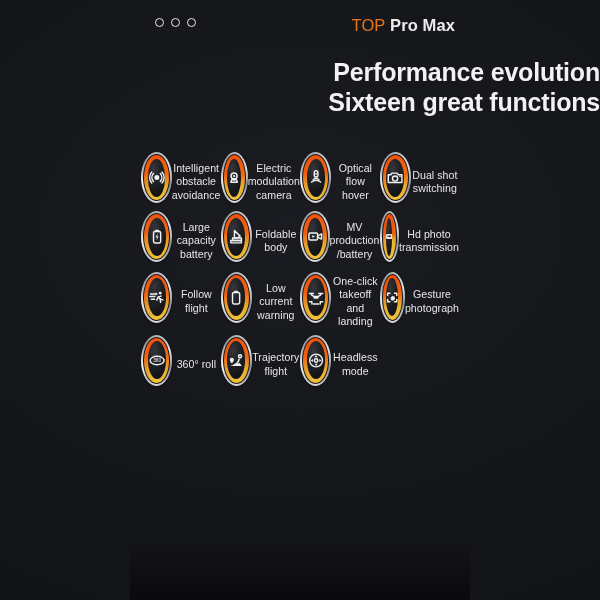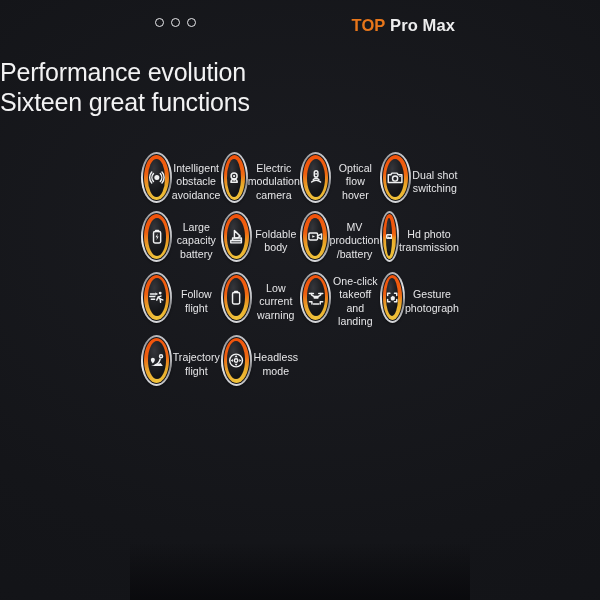--- a/index.html
+++ b/index.html
@@ -61,39 +61,39 @@
   .brand {
     position: absolute;
     right: 145px;
     top: 16px;
     font-size: 16.5px;
     letter-spacing: .1px;
     white-space: nowrap;
   }
   .brand .b-top {
     color: #e8761a;
-    font-weight: 700;
+    font-weight: 400;
     margin-top: 15px;
   }
   .brand .b-rest {
     color: #ececed;
     font-weight: 600;
     text-align: center;
   }
 
   
   .headline {
     position: absolute;
     left: 0;
     top: 57px;
     width: 600px;
-    text-align: left;
+    text-align: right;
     color: #f2f2f3;
     font-size: 25px;
-    font-weight: 400;
+    font-weight: 700;
     line-height: 30px;
     letter-spacing: -0.2px;
   }
   .headline .ln { display: block; }
 
   
   .grid {
     position: absolute;
     left: 141px;
     top: 152px;
@@ -385,20 +385,33 @@
         </div>
       </div>
       <div class="label">Gesture
 photograph</div>
     </div>
     <div class="cell r3">
       <div class="badge">
         <div class="ring"></div>
         <div class="face">
           <svg viewBox="0 0 24 24">
+            <ellipse cx="12" cy="12" rx="9.2" ry="5.6"></ellipse>
+            <path class="fl" d="M19.6 9.2l2.6 1.4-2.1 2z"></path>
+            <text class="fl" x="12" y="14.3" text-anchor="middle" font-size="6.2" font-family="Liberation Sans, sans-serif" stroke="none">360</text>
+          </svg>
+        </div>
+      </div>
+      <div class="label">360°  roll</div>
+    </div>
+    <div class="cell r3">
+      <div class="badge">
+        <div class="ring"></div>
+        <div class="face">
+          <svg viewBox="0 0 24 24">
             <path class="fl" d="M6.4 8.4a2.7 2.7 0 0 0-2.7 2.7c0 2 2.7 4.9 2.7 4.9s2.7-2.9 2.7-4.9a2.7 2.7 0 0 0-2.7-2.7z"></path>
             <circle cx="17.2" cy="6.4" r="2"></circle>
             <path d="M9.3 17.8c3.4-1 5.6-3.6 6.7-7.5"></path>
             <path class="fl" d="M4.1 19.4l12.6-4.2 2.9 4.2z"></path>
           </svg>
         </div>
       </div>
       <div class="label">Trajectory
 flight</div>
     </div>

